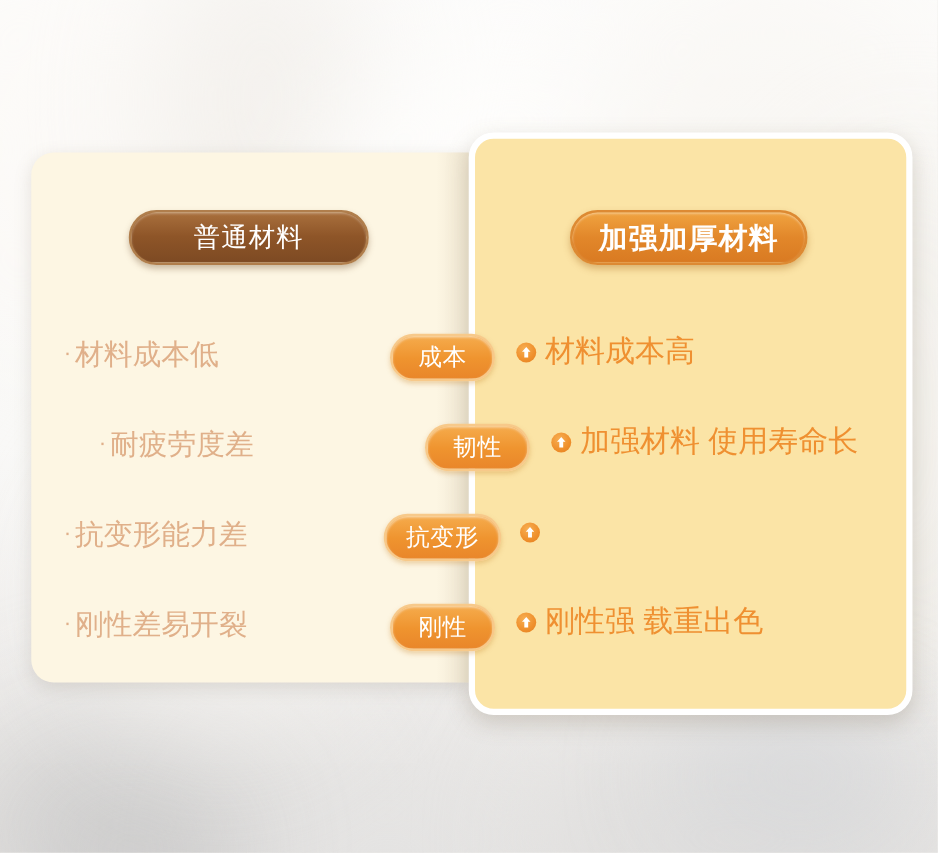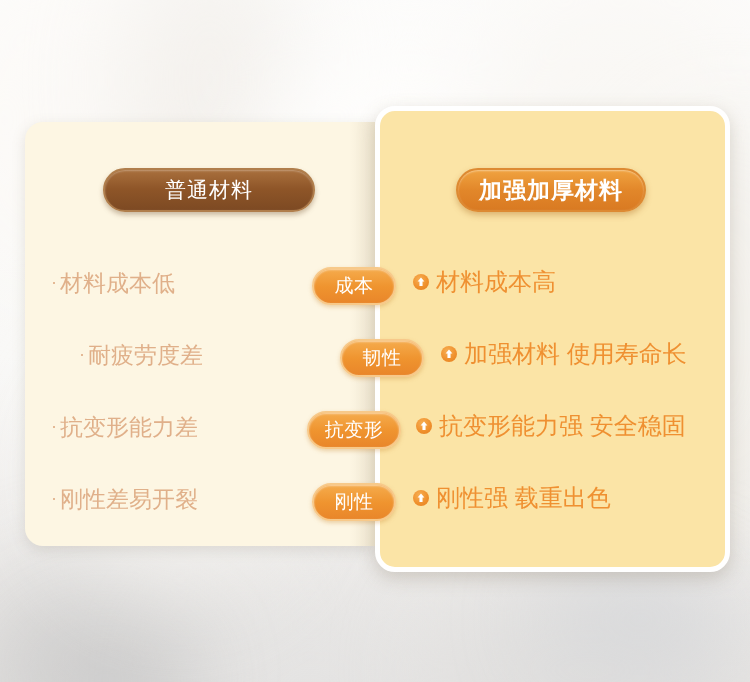--- a/index.html
+++ b/index.html
@@ -101,21 +101,21 @@
     display: flex;
     align-items: center;
     justify-content: center;
     border-radius: 999px;
     white-space: nowrap;
   }
 
   .badge-basic {
     left: 103px;
     top: 168px;
-    width: 212px;
+    width: 192px;
     height: 44px;
     background: linear-gradient(180deg, #a9703d 0%, #8e5528 48%, #7d4a23 100%);
     border: 2px solid #b07e4c;
     box-shadow: 0 3px 5px rgba(110,75,40,.35), inset 0 1px 2px rgba(255,255,255,.30);
     color: #ffffff;
     font-size: 21px;
     letter-spacing: 1px;
   }
 
   .badge-premium {
@@ -289,21 +289,20 @@
       <span class="dot">·</span><span>抗变形能力差</span>
     </div>
     <div class="tag tag-2">
       <span>抗变形</span>
     </div>
     <span class="arrow-icon ic-2">
       <svg width="16" height="16" viewBox="0 0 16 16" aria-hidden="true">
         <path d="M8 3.6 L11.4 7.4 L9.55 7.4 L9.55 11.9 L6.45 11.9 L6.45 7.4 L4.6 7.4 Z" fill="#ffffff"></path>
       </svg>
     </span>
-    <div class="pro-text pt-2">抗变形能力强 安全稳固</div>
   </div>
 
   <div class="row row-3">
     <div class="con-text">
       <span class="dot">·</span><span>刚性差易开裂</span>
     </div>
     <div class="tag tag-3">
       <span>刚性</span>
     </div>
     <span class="arrow-icon ic-3">

